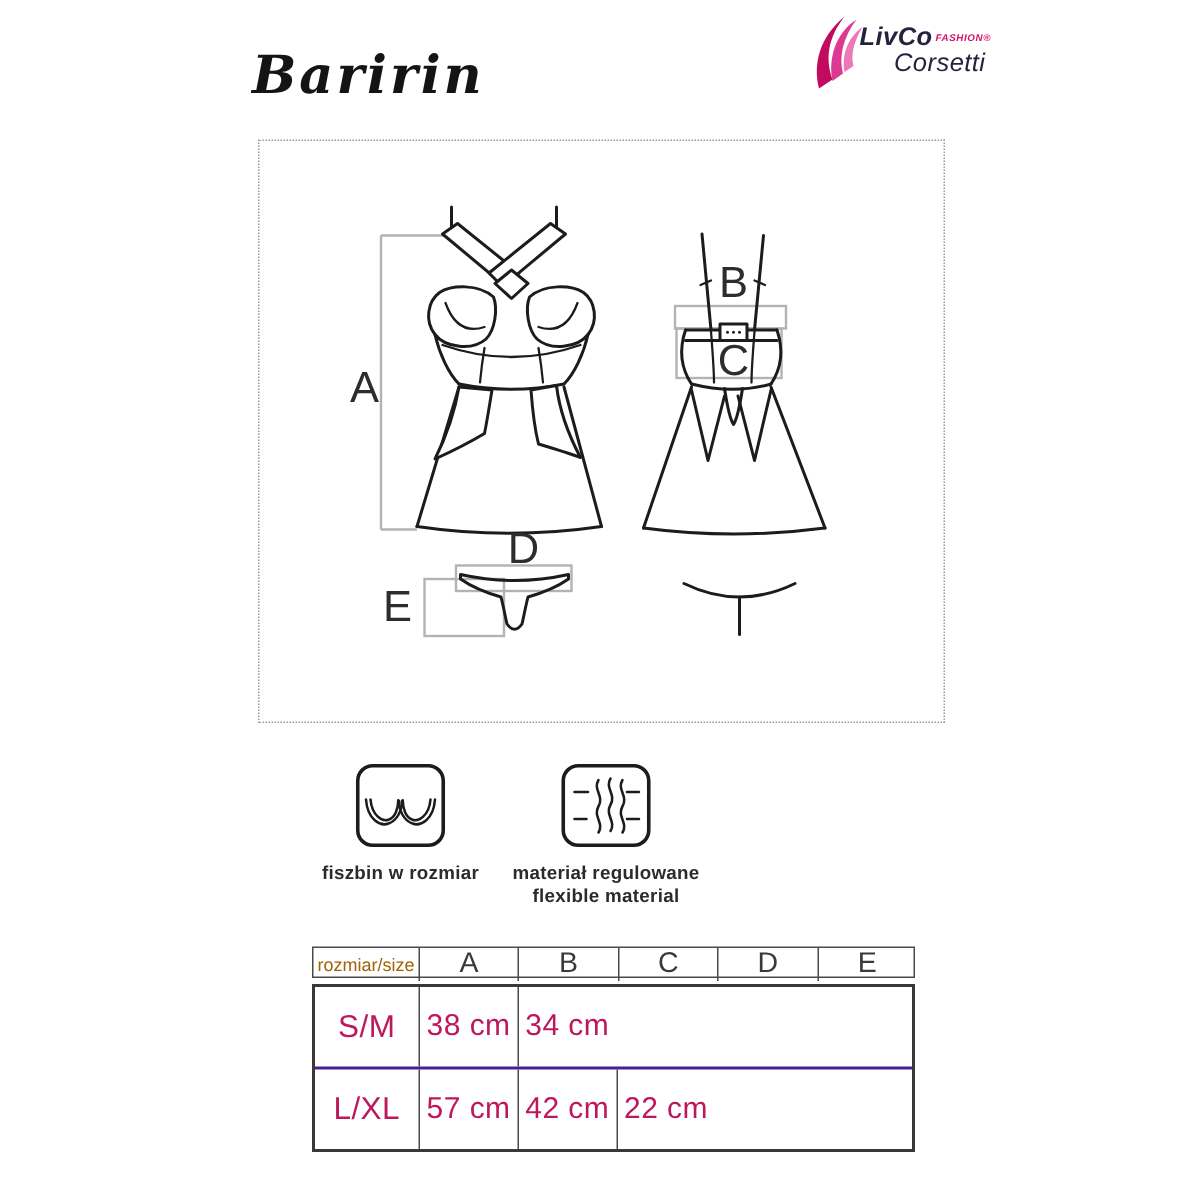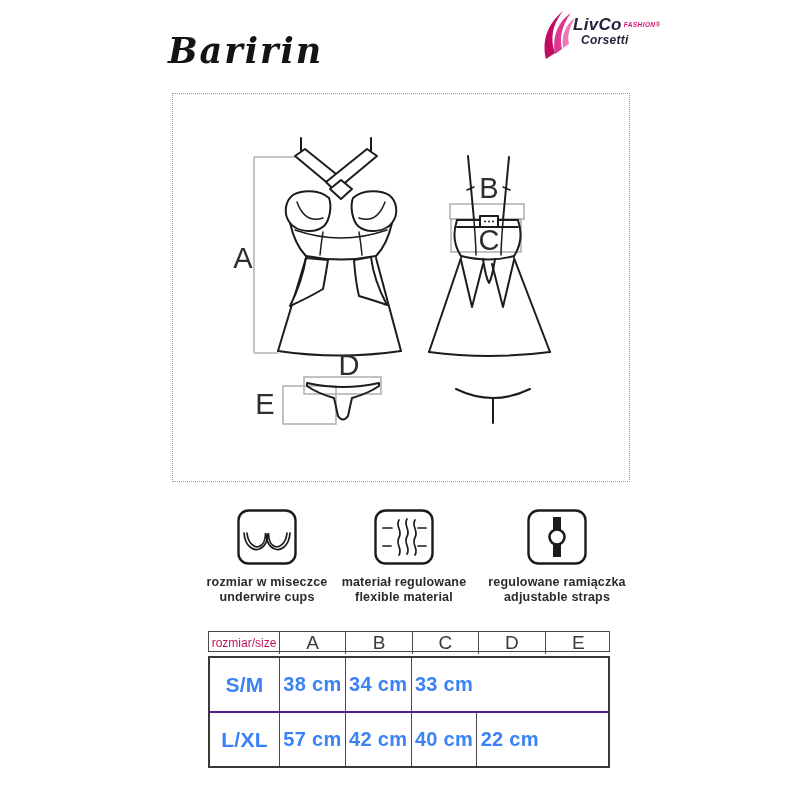--- a/index.html
+++ b/index.html
@@ -12,21 +12,21 @@
     position:absolute;left:168px;top:30px;
     font-family:"DejaVu Serif",serif;font-style:italic;font-weight:600;
     font-size:35px;letter-spacing:2px;color:#141414;
   }
   
   .logo{position:absolute;left:542px;top:6px;width:115px;height:56px;}
   .logo-swoosh{position:absolute;left:0;top:1px;}
   .brand-text{position:absolute;left:31px;top:11px;white-space:nowrap;}
   .brand-line1{font-size:17px;font-style:italic;font-weight:bold;color:#23233f;letter-spacing:.3px;line-height:15px;}
   .fashion-label{font-size:6.5px;font-style:italic;font-weight:bold;color:#d6116b;letter-spacing:.4px;vertical-align:3px;margin-left:2px;}
-  .brand-line2{font-size:12px;font-style:italic;font-weight:bold;color:#23233f;letter-spacing:.3px;line-height:15px;margin-left:8px;margin-top:1px;}
+  .brand-line2{font-size:17px;font-style:italic;font-weight:normal;color:#23233f;letter-spacing:.3px;line-height:15px;margin-left:23px;margin-top:1px;}
   
   .diagram-box{
     position:absolute;left:172px;top:93px;width:456px;height:387px;
     border:1px dotted #9a9a9a;box-sizing:content-box;
   }
   .diagram-box svg{position:absolute;left:0;top:0;}
   .garment{stroke:#1c1c1c;stroke-width:2;fill:none;stroke-linecap:round;stroke-linejoin:round;}
   .garment-fill{stroke:#1c1c1c;stroke-width:2;fill:#ffffff;stroke-linecap:round;stroke-linejoin:round;}
   .seam{stroke:#1c1c1c;stroke-width:1.5;fill:none;stroke-linecap:round;}
   .measure{stroke:#b3b3b3;stroke-width:1.6;fill:none;}
@@ -39,26 +39,26 @@
   .icon-outline{fill:#ffffff;stroke:#1c1c1c;stroke-width:2.4;}
   .icon-stroke{fill:none;stroke:#1c1c1c;stroke-width:1.7;stroke-linecap:round;}
   
   .size-table{position:absolute;left:208px;top:631px;width:402px;}
   .thead{
     display:grid;grid-template-columns:70px repeat(5,66.4px);
     border:1px solid #4a4a4a;height:21px;box-sizing:border-box;
   }
   .th{display:flex;align-items:center;justify-content:center;border-left:1px solid #4a4a4a;
       font-size:19px;color:#3a3a3a;}
-  .th:first-child{border-left:none;font-size:12px;color:#be185d;}
+  .th:first-child{border-left:none;font-size:12px;color:#a16207;}
   .tbody{border:2px solid #383838;margin-top:4px;box-sizing:border-box;}
   .tr{display:grid;grid-template-columns:69px repeat(5,65.8px);height:53px;}
   .tr + .tr{border-top:2px solid #4c1d95;}
   .td{display:flex;align-items:center;justify-content:center;border-left:1px solid #4a4a4a;
-      font-size:20px;color:#3b82f6;letter-spacing:.3px;font-weight:bold;}
+      font-size:20px;color:#be185d;letter-spacing:.3px;}
   .td:first-child{border-left:none;font-size:21px;}
 </style>
 </head>
 <body>
 
 <div class="page">
 
   <div class="product-title">Baririn</div>
 
   <div class="logo">
@@ -159,75 +159,59 @@
     <span class="icon-wrap">
       <svg width="60" height="56" viewBox="0 0 60 56">
         <rect class="icon-outline" x="1.5" y="1.5" width="57" height="53" rx="10"></rect>
         <path class="icon-stroke" d="M7,24 C8,38 17,42 22,40 C28,38 31,31 31,25"></path>
         <path class="icon-stroke" d="M10,24 C11,35 18,39 22,37.5 C26.5,36 28.5,30 28.5,24.5"></path>
         <path class="icon-stroke" d="M53,24 C52,38 43,42 38,40 C32,38 29,31 29,25"></path>
         <path class="icon-stroke" d="M50,24 C49,35 42,39 38,37.5 C33.5,36 31.5,30 31.5,24.5"></path>
       </svg>
     </span>
     <div class="feature-caption">
-      <div>rozmiar w miseczce</div>
-      <div>underwire cups</div>
+      <div>fiszbin w rozmiar</div>
     </div>
   </div>
 
   <div class="feature f2">
     <span class="icon-wrap">
       <svg width="60" height="56" viewBox="0 0 60 56">
         <rect class="icon-outline" x="1.5" y="1.5" width="57" height="53" rx="10"></rect>
         <path class="icon-stroke" d="M9,19 H18 M9,37 H17"></path>
         <path class="icon-stroke" d="M44,19 H52 M44,37 H52"></path>
         <path class="icon-stroke" d="M25,11 c-4,6.5 4,10.5 0,17.5 c-4,7 4,11 0,17.5"></path>
         <path class="icon-stroke" d="M33,10 c-4,6.5 4,10.5 0,17.5 c-4,7 4,11 0,17.5"></path>
         <path class="icon-stroke" d="M41,11 c-4,6.5 4,10.5 0,17.5 c-4,7 4,11 0,17.5"></path>
       </svg>
     </span>
     <div class="feature-caption">
       <div>materiał regulowane</div>
       <div>flexible material</div>
     </div>
   </div>
 
-  <div class="feature f3">
-    <span class="icon-wrap">
-      <svg width="60" height="56" viewBox="0 0 60 56">
-        <rect class="icon-outline" x="1.5" y="1.5" width="57" height="53" rx="10"></rect>
-        <rect x="26" y="8" width="8" height="40" fill="#1c1c1c"></rect>
-        <circle cx="30" cy="28" r="7.5" fill="#ffffff" stroke="#1c1c1c" stroke-width="2.6"></circle>
-      </svg>
-    </span>
-    <div class="feature-caption">
-      <div>regulowane ramiączka</div>
-      <div>adjustable straps</div>
-    </div>
-  </div>
 
   <div class="size-table">
     <div class="thead">
       <div class="th">rozmiar/size</div>
       <div class="th">A</div>
       <div class="th">B</div>
       <div class="th">C</div>
       <div class="th">D</div>
       <div class="th">E</div>
     </div>
     <div class="tbody">
       <div class="tr">
         <div class="td">S/M</div>
         <div class="td">38 cm</div>
         <div class="td">34 cm</div>
-        <div class="td">33 cm</div>
       </div>
       <div class="tr">
         <div class="td">L/XL</div>
         <div class="td">57 cm</div>
         <div class="td">42 cm</div>
-        <div class="td">40 cm</div>
         <div class="td">22 cm</div>
       </div>
     </div>
   </div>
 
 </div>
 
 </body></html>

